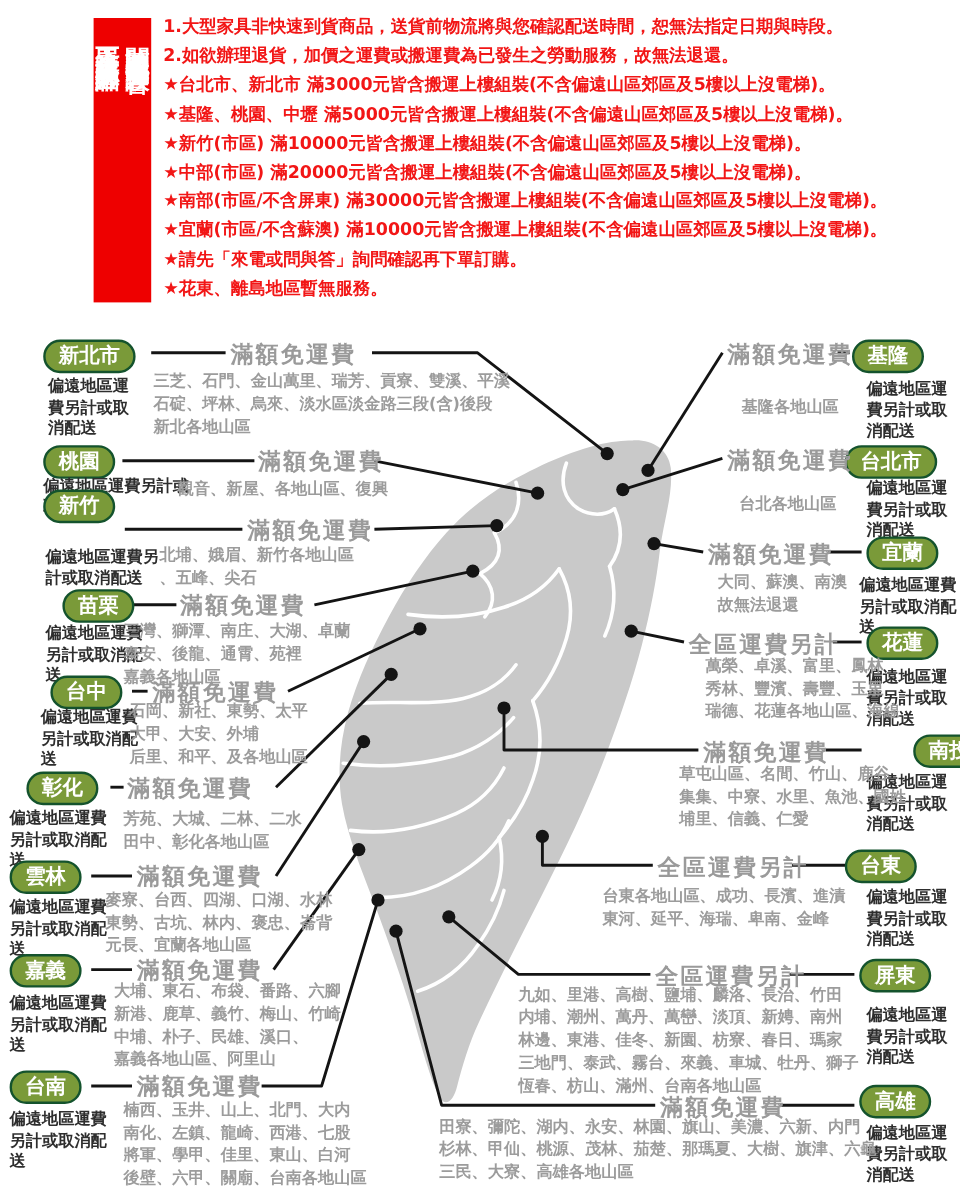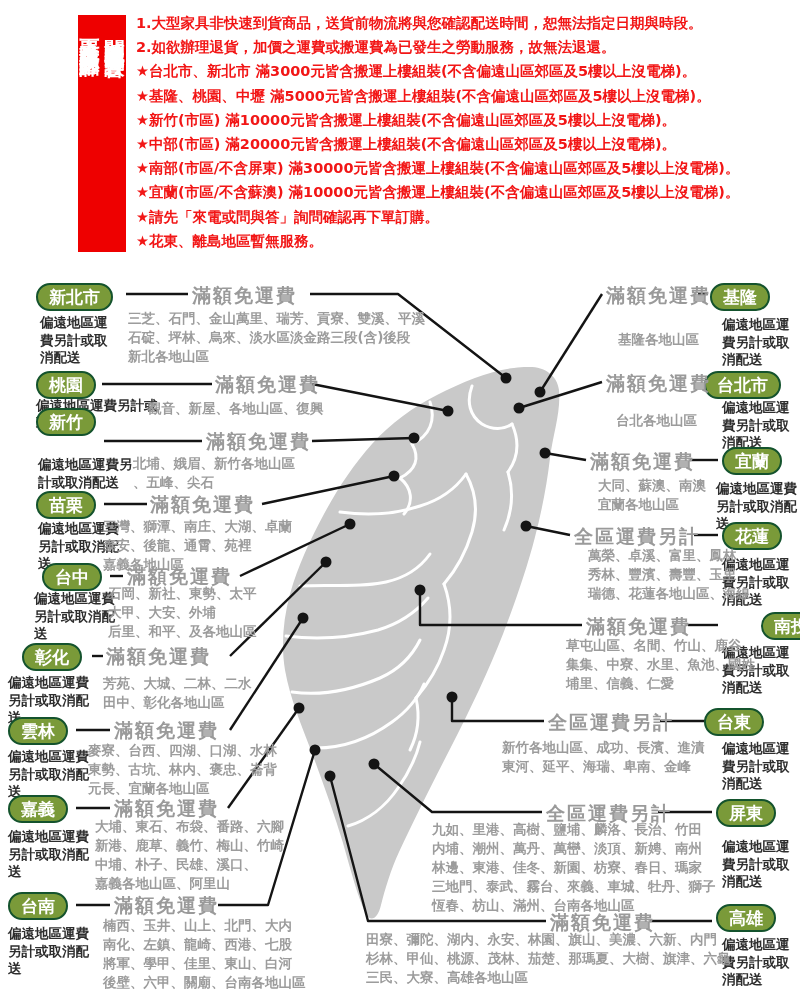--- a/index.html
+++ b/index.html
@@ -20,21 +20,21 @@
          white-space:nowrap;z-index:2;}
   .fee{position:absolute;color:#9a9a9a;font-size:19px;font-weight:bold;letter-spacing:2px;
        white-space:nowrap;z-index:2;}
   .note{position:absolute;color:#2e2e2e;font-size:13.5px;font-weight:bold;line-height:17.5px;z-index:2;}
   .districts{position:absolute;color:#9c9c9c;font-size:13.5px;font-weight:bold;line-height:19px;
              white-space:pre-line;z-index:2;}
   
   .r0 .badge{left:36px;top:283px}.r0 .fee{left:192px;top:283px}.r0 .note{left:40px;top:314px;width:76px}.r0 .districts{left:128px;top:309px}
   .r1 .badge{left:36px;top:371px}.r1 .fee{left:215px;top:372px}.r1 .note{left:36px;top:397px;width:132px}.r1 .districts{left:148px;top:399px}
   .r2 .badge{left:36px;top:408px}.r2 .fee{left:206px;top:429px}.r2 .note{left:38px;top:456px;width:100px}.r2 .districts{left:133px;top:454px}
-  .r3 .badge{left:36px;top:491px}.r3 .fee{left:150px;top:492px}.r3 .note{left:38px;top:520px;width:82px}.r3 .districts{left:103px;top:517px}
+  .r3 .badge{left:52px;top:491px}.r3 .fee{left:150px;top:492px}.r3 .note{left:38px;top:520px;width:82px}.r3 .districts{left:103px;top:517px}
   .r4 .badge{left:42px;top:563px}.r4 .fee{left:127px;top:564px}.r4 .note{left:34px;top:590px;width:82px}.r4 .districts{left:108px;top:584px}
   .r5 .badge{left:22px;top:643px}.r5 .fee{left:106px;top:644px}.r5 .note{left:8px;top:674px;width:82px}.r5 .districts{left:103px;top:674px}
   .r6 .badge{left:8px;top:717px}.r6 .fee{left:114px;top:718px}.r6 .note{left:8px;top:748px;width:82px}.r6 .districts{left:88px;top:741px}
   .r7 .badge{left:8px;top:795px}.r7 .fee{left:114px;top:796px}.r7 .note{left:8px;top:828px;width:82px}.r7 .districts{left:95px;top:817px}
   .r8 .badge{left:8px;top:892px}.r8 .fee{left:114px;top:893px}.r8 .note{left:8px;top:925px;width:82px}.r8 .districts{left:103px;top:916px}
   .r9 .badge{left:710px;top:283px}.r9 .fee{left:606px;top:283px}.r9 .note{left:722px;top:316px;width:80px}.r9 .districts{left:618px;top:330px}
   .r10 .badge{left:704px;top:371px}.r10 .fee{left:606px;top:371px}.r10 .note{left:722px;top:399px;width:80px}.r10 .districts{left:616px;top:411px}
   .r11 .badge{left:722px;top:447px}.r11 .fee{left:590px;top:449px}.r11 .note{left:716px;top:480px;width:84px}.r11 .districts{left:598px;top:476px}
   .r12 .badge{left:722px;top:522px}.r12 .fee{left:574px;top:524px}.r12 .note{left:722px;top:556px;width:80px}.r12 .districts{left:588px;top:546px}
   .r13 .badge{left:761px;top:612px}.r13 .fee{left:586px;top:614px}.r13 .note{left:722px;top:644px;width:80px}.r13 .districts{left:566px;top:636px}
@@ -224,21 +224,21 @@
     <span class="badge">台北市</span>
     <span class="fee">滿額免運費</span>
     <div class="note">偏遠地區運費另計或取消配送</div>
     <div class="districts">台北各地山區</div>
   </div>
   <div class="region r11">
     <span class="badge">宜蘭</span>
     <span class="fee">滿額免運費</span>
     <div class="note">偏遠地區運費另計或取消配送</div>
     <div class="districts">大同、蘇澳、南澳
-宜蘭各地山區</div>
+故無法退還</div>
   </div>
   <div class="region r12">
     <span class="badge">花蓮</span>
     <span class="fee">全區運費另計</span>
     <div class="note">偏遠地區運費另計或取消配送</div>
     <div class="districts">萬榮、卓溪、富里、鳳林
 秀林、豐濱、壽豐、玉里
 瑞德、花蓮各地山區、海線</div>
   </div>
   <div class="region r13">
@@ -246,21 +246,21 @@
     <span class="fee">滿額免運費</span>
     <div class="note">偏遠地區運費另計或取消配送</div>
     <div class="districts">草屯山區、名間、竹山、鹿谷
 集集、中寮、水里、魚池、國姓
 埔里、信義、仁愛</div>
   </div>
   <div class="region r14">
     <span class="badge">台東</span>
     <span class="fee">全區運費另計</span>
     <div class="note">偏遠地區運費另計或取消配送</div>
-    <div class="districts">新竹各地山區、成功、長濱、進漬
+    <div class="districts">台東各地山區、成功、長濱、進漬
 東河、延平、海瑞、卑南、金峰</div>
   </div>
   <div class="region r15">
     <span class="badge">屏東</span>
     <span class="fee">全區運費另計</span>
     <div class="note">偏遠地區運費另計或取消配送</div>
     <div class="districts">九如、里港、高樹、鹽埔、麟洛、長治、竹田
 内埔、潮州、萬丹、萬巒、淡頂、新娉、南州
 林邊、東港、佳冬、新園、枋寮、春日、瑪家
 三地門、泰武、霧台、來義、車城、牡丹、獅子

